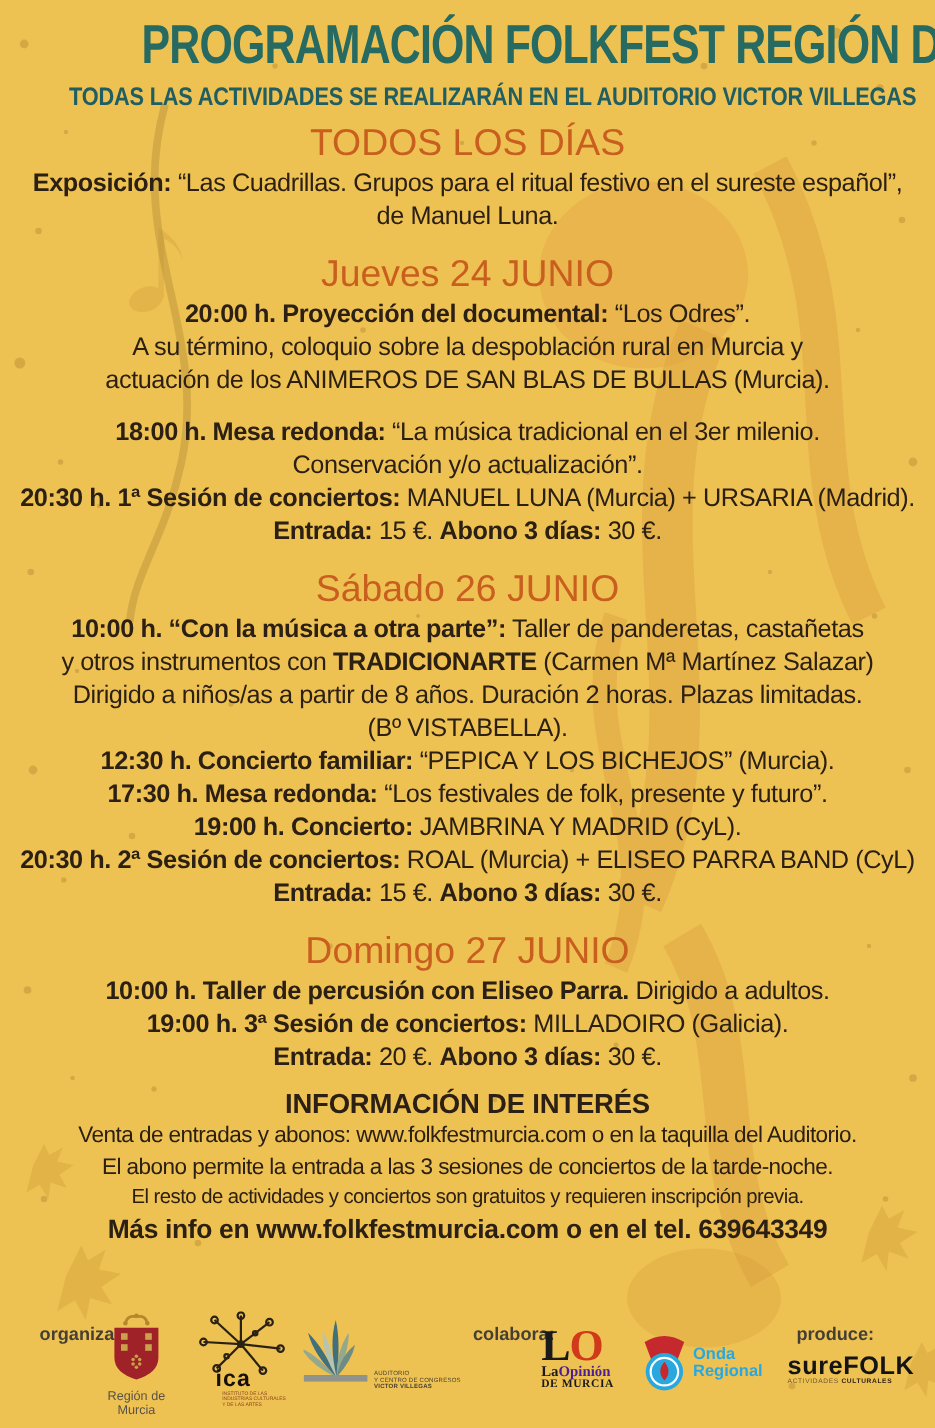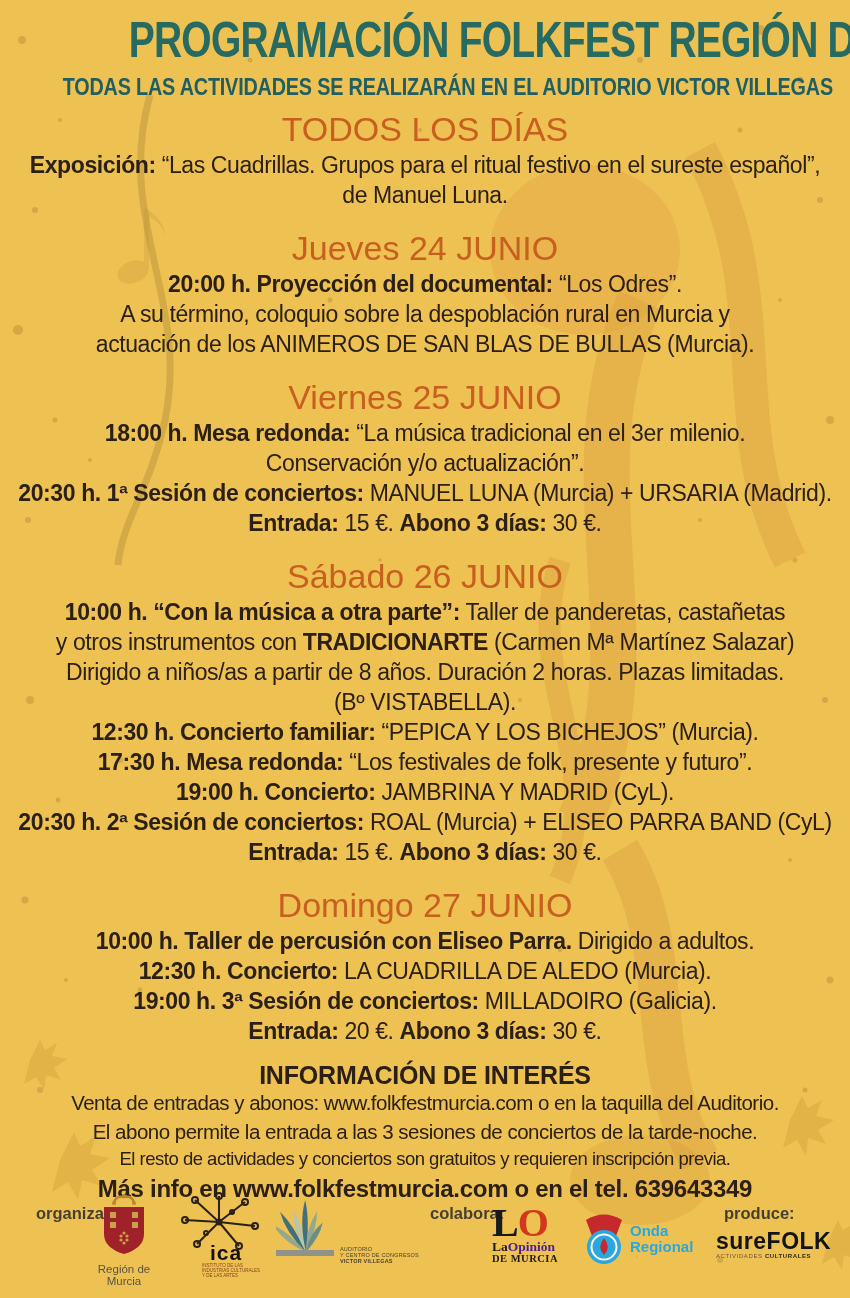--- a/index.html
+++ b/index.html
@@ -49,21 +49,21 @@
   .footer{position:absolute;left:0;bottom:0;width:850px;height:108px;z-index:2;}
   .footer *{box-sizing:border-box;}
   .f-label{position:absolute;font-size:16.5px;font-weight:600;color:#453f33;}
   .f-org{left:36px;top:14px;}
   .f-col{left:430px;top:14px;text-align:right;}
   .f-prod{left:724px;top:14px;}
   .logo{position:absolute;text-align:center;}
   .logo-region{left:84px;top:2px;width:80px;}
   .region-text{font-size:11.5px;color:#5a5346;margin-top:1px;}
   .logo-ica{left:176px;top:2px;width:86px;}
-  .ica-text{font-weight:800;font-size:21px;color:#171008;letter-spacing:1px;line-height:18px;text-align:left;margin-left:34px;margin-top:-14px;}
+  .ica-text{font-weight:800;font-size:21px;color:#171008;letter-spacing:1px;line-height:18px;text-align:left;margin-left:20px;margin-top:-14px;}
   .ica-sub{font-size:4.5px;line-height:5px;color:#8a4518;text-align:left;margin-left:26px;margin-top:1px;}
   .logo-aud{left:276px;top:4px;width:150px;text-align:left;}
   .aud-text{position:absolute;left:64px;top:52px;font-size:5.5px;line-height:6px;color:#49422f;letter-spacing:.2px;}
   .aud-text .b{font-weight:700;}
   .logo-lo{left:492px;top:16px;width:86px;font-family:"Liberation Serif",serif;text-align:left;}
   .lo-row{font-size:40px;line-height:34px;font-weight:700;letter-spacing:-1px;}
   .lo-l{color:#1a1a1a;}
   .lo-o{color:#d03a1a;}
   .lo-mid{font-size:13.5px;line-height:13px;font-weight:700;margin-top:0;}
   .lo-mid .la{color:#1a1a1a;}
@@ -157,42 +157,40 @@
           <p class="line"><span class="b">Exposición:</span><span> “Las Cuadrillas. Grupos para el ritual festivo en el sureste español”,</span></p>
           <p class="line"><span>de Manuel Luna.</span></p>
         </section>
         <section class="day-section">
           <h2 class="day-heading">Jueves 24 JUNIO</h2>
           <p class="line"><span class="b">20:00 h. Proyección del documental:</span><span> “Los Odres”.</span></p>
           <p class="line"><span>A su término, coloquio sobre la despoblación rural en Murcia y</span></p>
           <p class="line"><span>actuación de los ANIMEROS DE SAN BLAS DE BULLAS (Murcia).</span></p>
         </section>
         <section class="day-section">
-          <h2 class="day-heading">Viernes 25 JUNIO</h2>
           <p class="line"><span class="b">18:00 h. Mesa redonda:</span><span> “La música tradicional en el 3er milenio.</span></p>
           <p class="line"><span>Conservación y/o actualización”.</span></p>
           <p class="line"><span class="b">20:30 h. 1ª Sesión de conciertos:</span><span> MANUEL LUNA (Murcia) + URSARIA (Madrid).</span></p>
           <p class="line"><span class="b">Entrada:</span><span> 15 €. </span><span class="b">Abono 3 días:</span><span> 30 €.</span></p>
         </section>
         <section class="day-section">
           <h2 class="day-heading">Sábado 26 JUNIO</h2>
           <p class="line"><span class="b">10:00 h. “Con la música a otra parte”:</span><span> Taller de panderetas, castañetas</span></p>
           <p class="line"><span>y otros instrumentos con </span><span class="b">TRADICIONARTE</span><span> (Carmen Mª Martínez Salazar)</span></p>
           <p class="line"><span>Dirigido a niños/as a partir de 8 años. Duración 2 horas. Plazas limitadas.</span></p>
           <p class="line"><span>(Bº VISTABELLA).</span></p>
           <p class="line"><span class="b">12:30 h. Concierto familiar:</span><span> “PEPICA Y LOS BICHEJOS” (Murcia).</span></p>
           <p class="line"><span class="b">17:30 h. Mesa redonda:</span><span> “Los festivales de folk, presente y futuro”.</span></p>
           <p class="line"><span class="b">19:00 h. Concierto:</span><span> JAMBRINA Y MADRID (CyL).</span></p>
           <p class="line"><span class="b">20:30 h. 2ª Sesión de conciertos:</span><span> ROAL (Murcia) + ELISEO PARRA BAND (CyL)</span></p>
           <p class="line"><span class="b">Entrada:</span><span> 15 €. </span><span class="b">Abono 3 días:</span><span> 30 €.</span></p>
         </section>
         <section class="day-section">
           <h2 class="day-heading">Domingo 27 JUNIO</h2>
           <p class="line"><span class="b">10:00 h. Taller de percusión con Eliseo Parra.</span><span> Dirigido a adultos.</span></p>
-          <p class="line"><span class="b">12:30 h. Concierto:</span><span> LA CUADRILLA DE ALEDO (Murcia).</span></p>
           <p class="line"><span class="b">19:00 h. 3ª Sesión de conciertos:</span><span> MILLADOIRO (Galicia).</span></p>
           <p class="line"><span class="b">Entrada:</span><span> 20 €. </span><span class="b">Abono 3 días:</span><span> 30 €.</span></p>
         </section>
       </div>
 
     <div class="info">
       <h3 class="info-heading">INFORMACIÓN DE INTERÉS</h3>
       <div id="info-lines">
           <p class="info-line normal">Venta de entradas y abonos: www.folkfestmurcia.com o en la taquilla del Auditorio.</p>
           <p class="info-line normal">El abono permite la entrada a las 3 sesiones de conciertos de la tarde-noche.</p>

